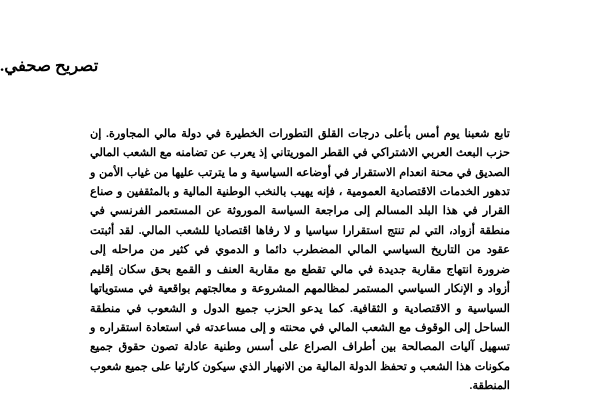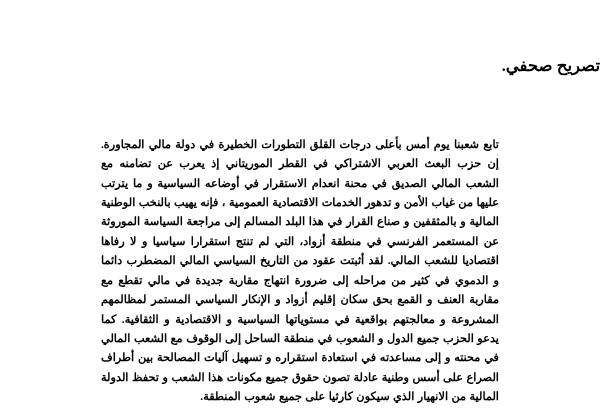--- a/index.html
+++ b/index.html
@@ -16,31 +16,31 @@
   }
   .page {
     position: relative;
     width: 600px;
     height: 417px;
     box-sizing: border-box;
     padding: 0;
     background: #ffffff;
   }
   .doc-title {
-    text-align: right;
+    text-align: left;
     font-weight: bold;
     font-size: 16.5px;
     letter-spacing: 0;
     margin: 0;
     padding-top: 56px;
     line-height: 1.2;
     direction: rtl;
   }
   .body-block {
-    margin: 15px;
+    margin: 4px;
     padding: 44px 86px 0 86px;
     direction: rtl;
     text-align: justify;
     text-justify: inter-word;
   }
   .body-text {
     font-weight: bold;
     font-size: 11.3px;
     line-height: 1.72;
     margin: 0;

